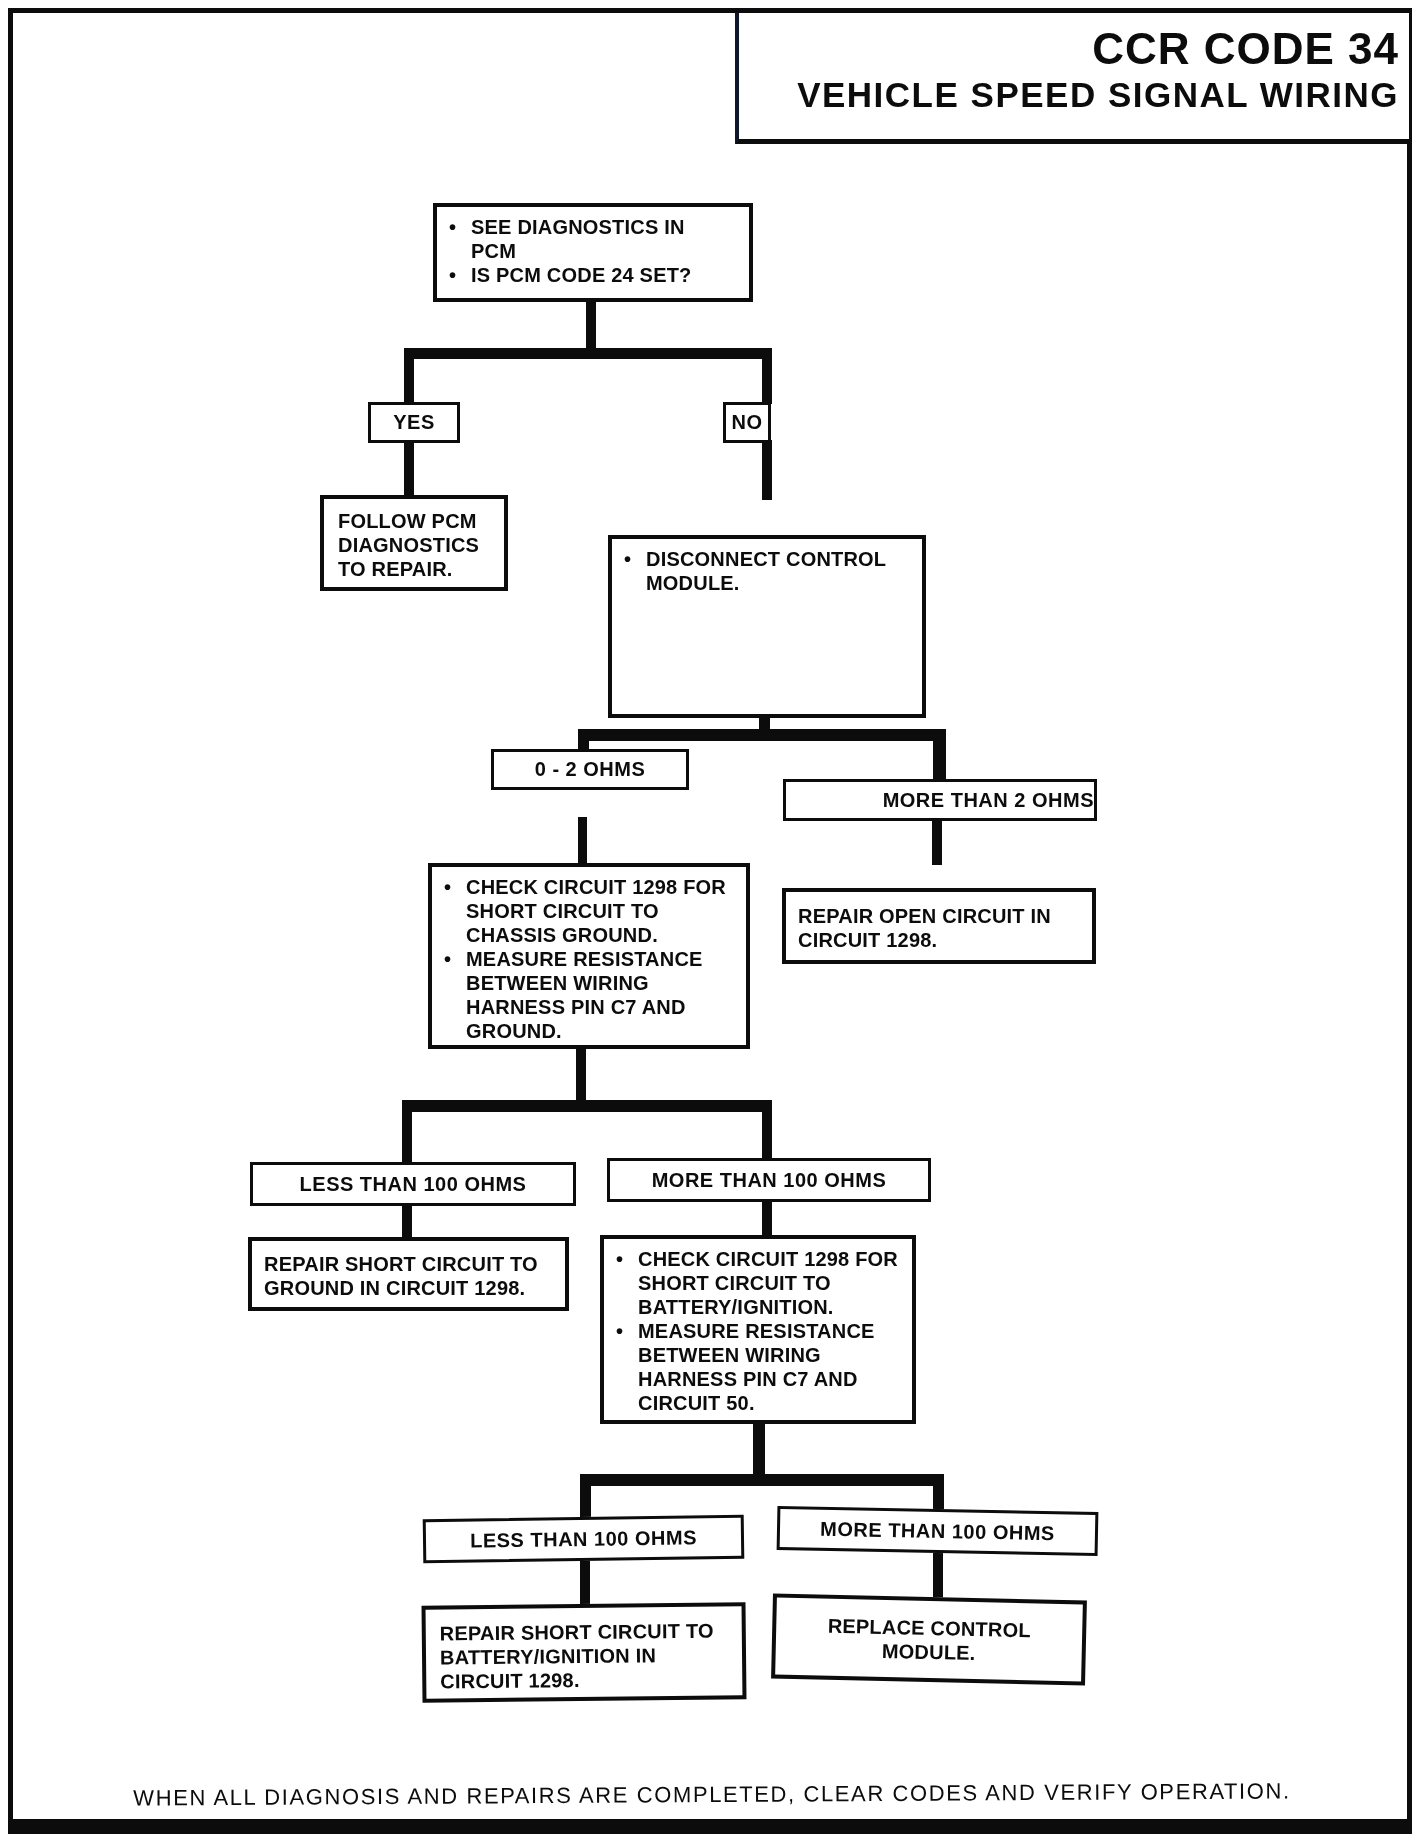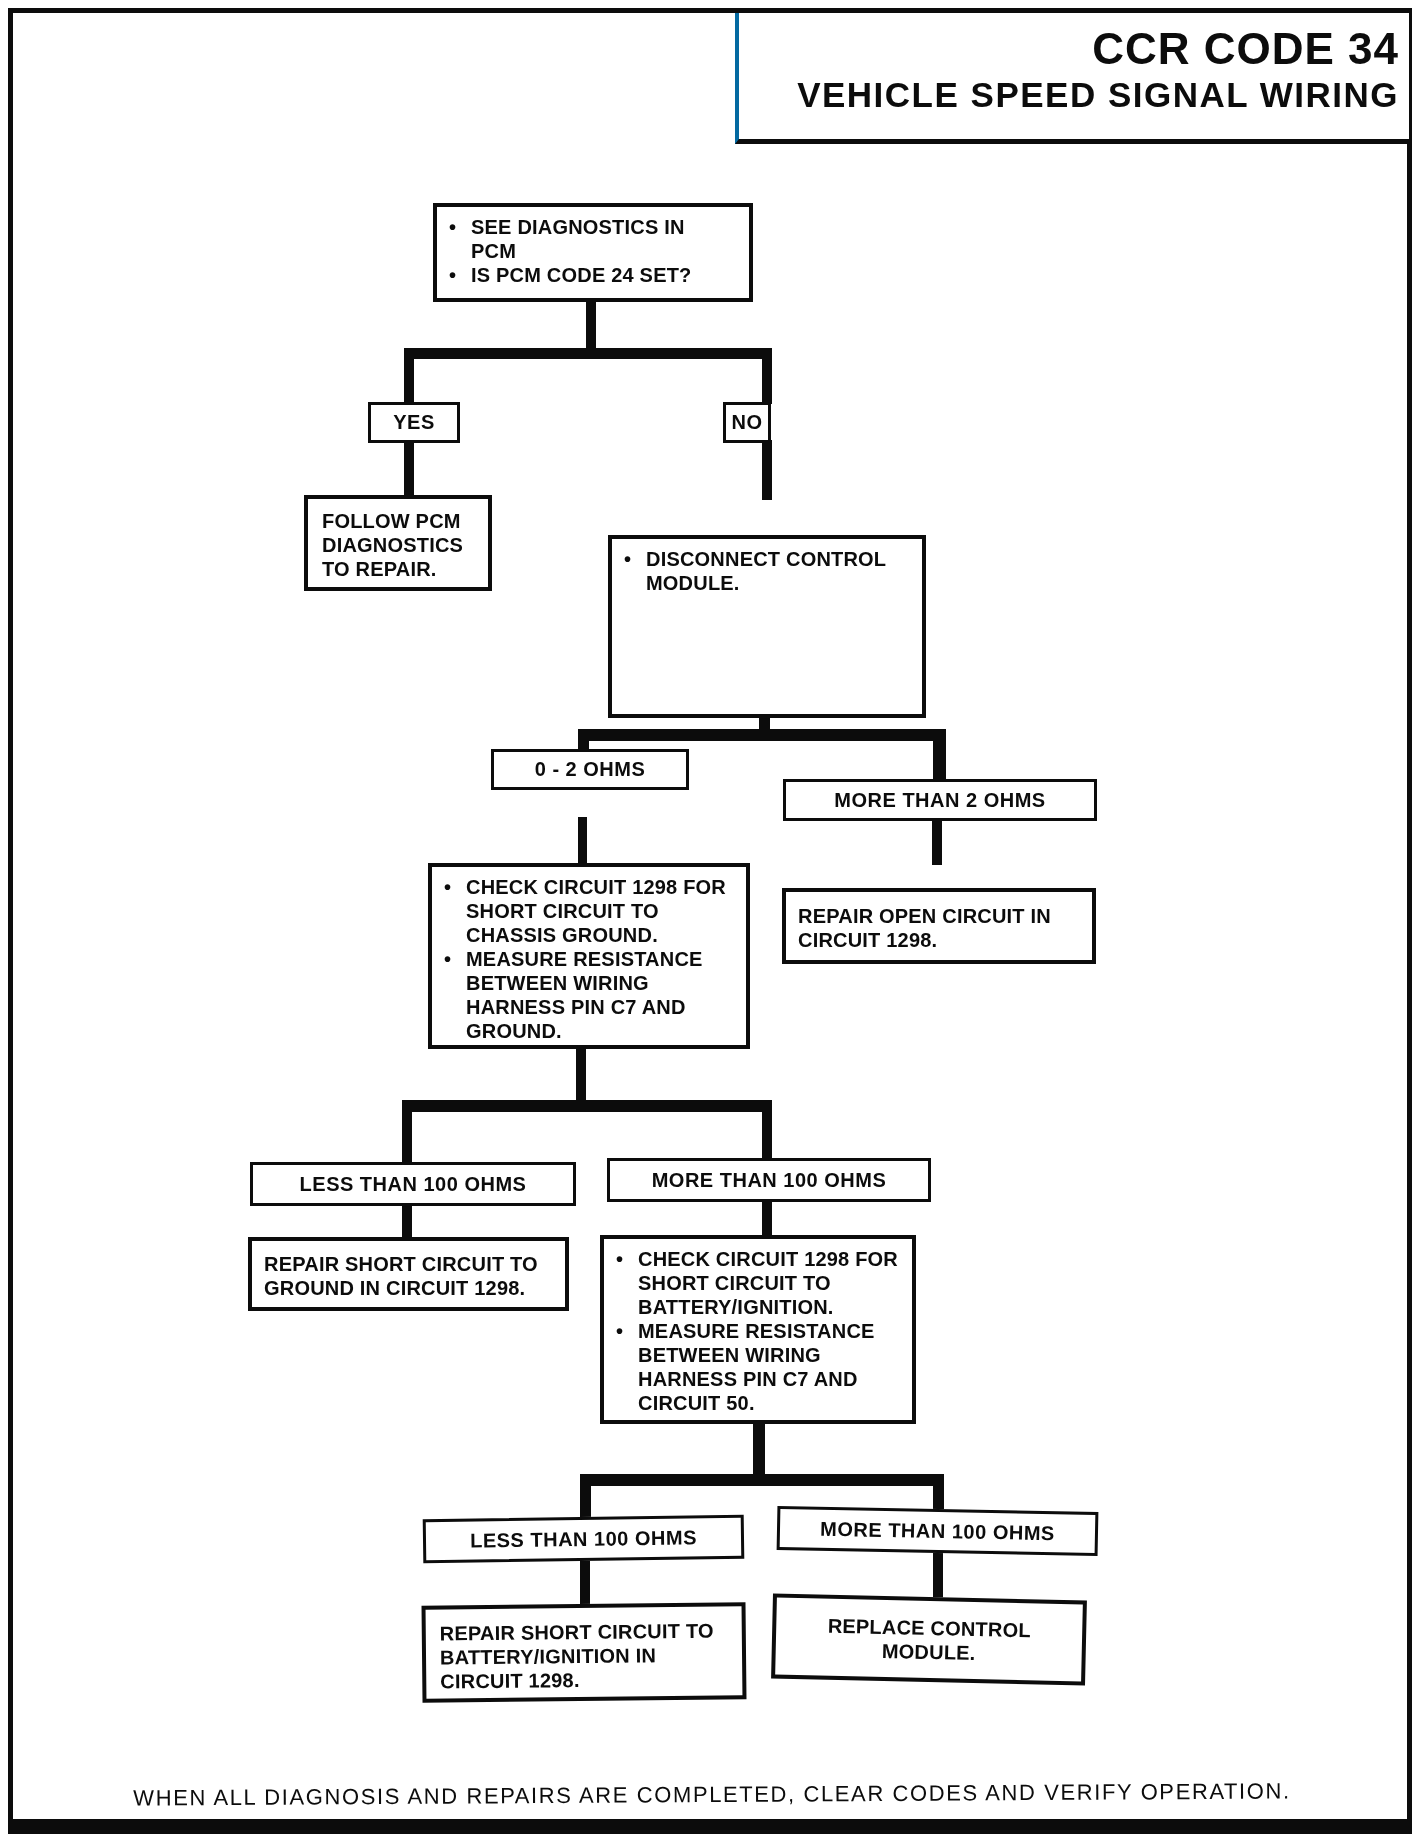--- a/index.html
+++ b/index.html
@@ -4,21 +4,21 @@
 <style>
   * { margin:0; padding:0; box-sizing:border-box; }
   html,body { background:#e8e8e8; }
   body { font-family:"Liberation Sans", sans-serif; color:#0c0c0c; }
   .canvas{ position:relative; width:1424px; height:1836px; background:#ffffff; overflow:hidden; }
 
   .frame{ position:absolute; left:8px; top:8px; width:1404px; height:1826px;
           border:5px solid #0c0c0c; border-bottom-width:15px; }
 
   .titlebox{ position:absolute; left:735px; top:13px; width:674px; height:131px;
-             border-left:4px solid #0369a1; border-bottom:5px solid #0c0c0c;
+             border-left:4px solid #0f172a; border-bottom:5px solid #0c0c0c;
              background:#fff; text-align:right; padding:12px 10px 0 0; }
   .title1{ font-size:44px; font-weight:bold; letter-spacing:1px; line-height:48px; }
   .title2{ font-size:35px; font-weight:bold; letter-spacing:1.5px; line-height:44px; }
 
   .box{ position:absolute; border:4px solid #0c0c0c; background:#fff;
         font-weight:bold; font-size:20px; line-height:1.2; letter-spacing:.2px; }
   .labelbox{ position:absolute; border:3px solid #0c0c0c; background:#fff;
              font-weight:bold; font-size:20px; letter-spacing:.5px;
              display:flex; align-items:center; justify-content:center; }
   .conn{ position:absolute; background:#0c0c0c; }
@@ -87,38 +87,38 @@
     </div>
   </div>
 
   <div class="labelbox" style="left:368px; top:402px; width:92px; height:41px;">
     <span class="txt">YES</span>
   </div>
   <div class="labelbox" style="left:723px; top:402px; width:48px; height:41px;text-align:right;">
     <span class="txt">NO</span>
   </div>
 
-  <div class="box" style="left:304px; top:495px; width:188px; height:96px; padding:10px 6px 6px 14px;">
+  <div class="box" style="left:320px; top:495px; width:188px; height:96px; padding:10px 6px 6px 14px;">
     <div class="txt">FOLLOW PCM
 DIAGNOSTICS
 TO REPAIR.</div>
   </div>
 
   <div class="box pad" style="left:608px; top:498px; width:318px; height:183px;margin-top:37px;">
     <div class="item">
       <span class="bullet"></span>
       <span class="txt">DISCONNECT CONTROL
 MODULE.</span>
     </div>
   </div>
 
   <div class="labelbox" style="left:491px; top:749px; width:198px; height:41px;">
     <span class="txt">0 - 2 OHMS</span>
   </div>
-  <div class="labelbox" style="left:783px; top:779px; width:314px; height:42px;">
+  <div class="labelbox" style="left:783px; top:779px; width:314px; height:42px;justify-content:flex-end;">
     <span class="txt">MORE THAN 2 OHMS</span>
   </div>
 
   <div class="box pad" style="left:428px; top:863px; width:322px; height:186px;">
     <div class="item">
       <span class="bullet"></span>
       <span class="txt">CHECK CIRCUIT 1298 FOR
 SHORT CIRCUIT TO
 CHASSIS GROUND.</span>
     </div>

